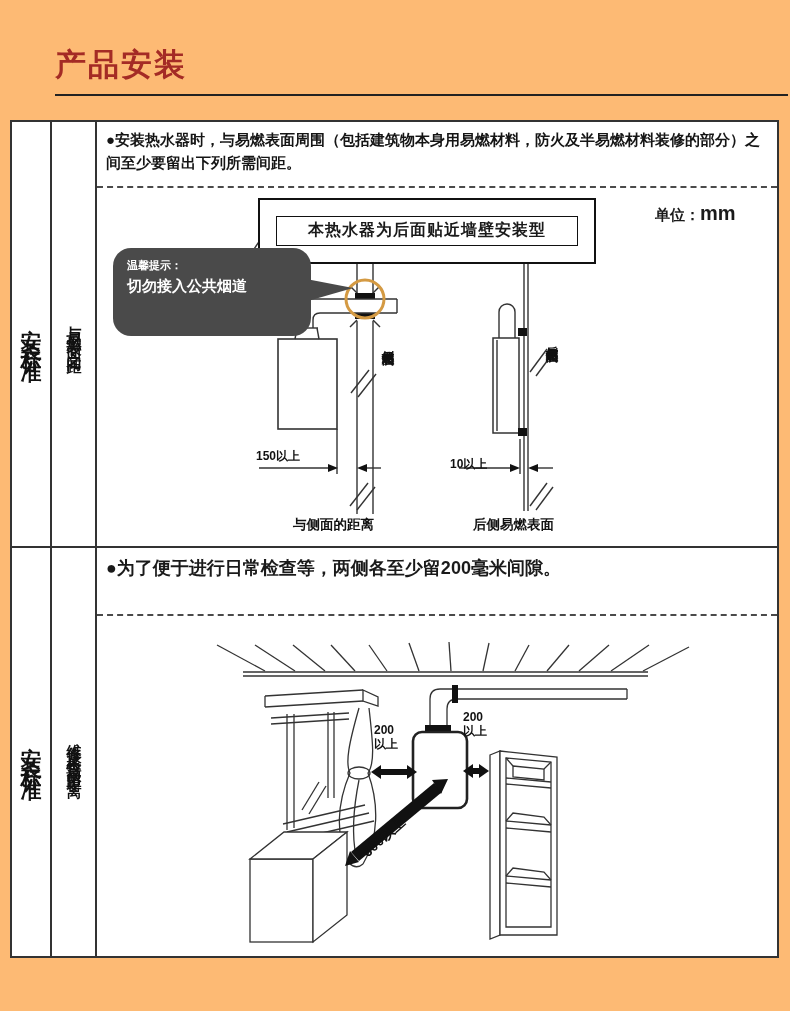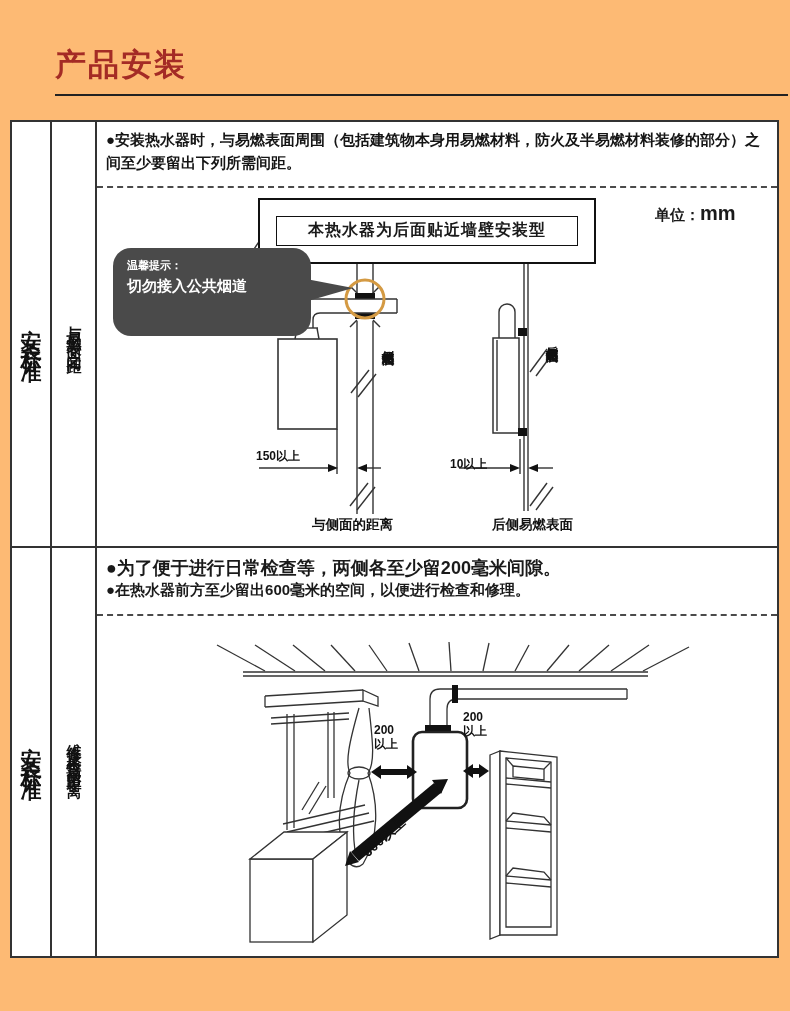--- a/index.html
+++ b/index.html
@@ -34,21 +34,21 @@
 
   .tip-bubble { position:absolute; left:16px; top:126px; width:198px; height:88px; background:var(--tip-bg,#4a4a4a); border-radius:18px; color:#fff; box-sizing:border-box; padding:7px 0 0 14px; z-index:3; }
   .tip-tail { position:absolute; left:204px; top:156px; width:0; height:0; border-top:10px solid transparent; border-bottom:15px solid transparent; border-left:52px solid var(--tip-bg,#4a4a4a); z-index:2; }
   .tip-l1 { font-size:11px; font-weight:bold; line-height:20px; }
   .tip-l2 { font-size:15px; font-weight:bold; line-height:28px; white-space:nowrap; }
   .tip-big { font-size:23px; font-weight:bold; }
   .tip-l3 { font-size:15px; font-weight:bold; line-height:22px; }
 
   .dim-label { position:absolute; font-size:12px; font-weight:bold; color:#111; }
   .wall-label { position:absolute; writing-mode:vertical-rl; text-orientation:upright; font-size:12.5px; font-weight:bold; letter-spacing:1px; color:#111; }
-  .cap-label { position:absolute; width:100px; text-align:right; font-size:13.5px; font-weight:bold; color:#111; }
+  .cap-label { position:absolute; width:100px; text-align:left; font-size:13.5px; font-weight:bold; color:#111; }
   .dim2-label { position:absolute; width:30px; font-size:12px; font-weight:bold; line-height:1.15; color:#111; }
   .rot-label { position:absolute; font-size:14px; font-weight:bold; color:#111; transform:rotate(-42deg); transform-origin:left top; white-space:nowrap; }
 </style>
 </head>
 <body>
 
 <div class="page">
 
   <div class="page-title">产品安装</div>
   <div class="title-rule"></div>
@@ -172,21 +172,20 @@
     <div class="trow trow-2">
       <div class="cell-label-1">
         <div class="row-label">安装标准</div>
       </div>
       <div class="cell-label-2">
         <div class="sub-label">维修及检查预留距离</div>
       </div>
       <div class="cell-content">
 
         <div class="bullet-b1">●为了便于进行日常检查等，两侧各至少留200毫米间隙。</div>
-        <div class="bullet-b2">●在热水器前方至少留出600毫米的空间，以便进行检查和修理。</div>
         <div class="dashed" style="top:66px;"></div>
 
         <svg class="diagram-svg" width="684" height="408" viewBox="0 0 684 408">
           <g stroke="#333" stroke-width="1.3" fill="none">
 
             <line x1="146" y1="124" x2="551" y2="124"></line>
               <line x1="146" y1="128" x2="551" y2="128"></line>
 
             <line x1="168" y1="123" x2="120" y2="97"></line>
               <line x1="198" y1="123" x2="158" y2="97"></line>

